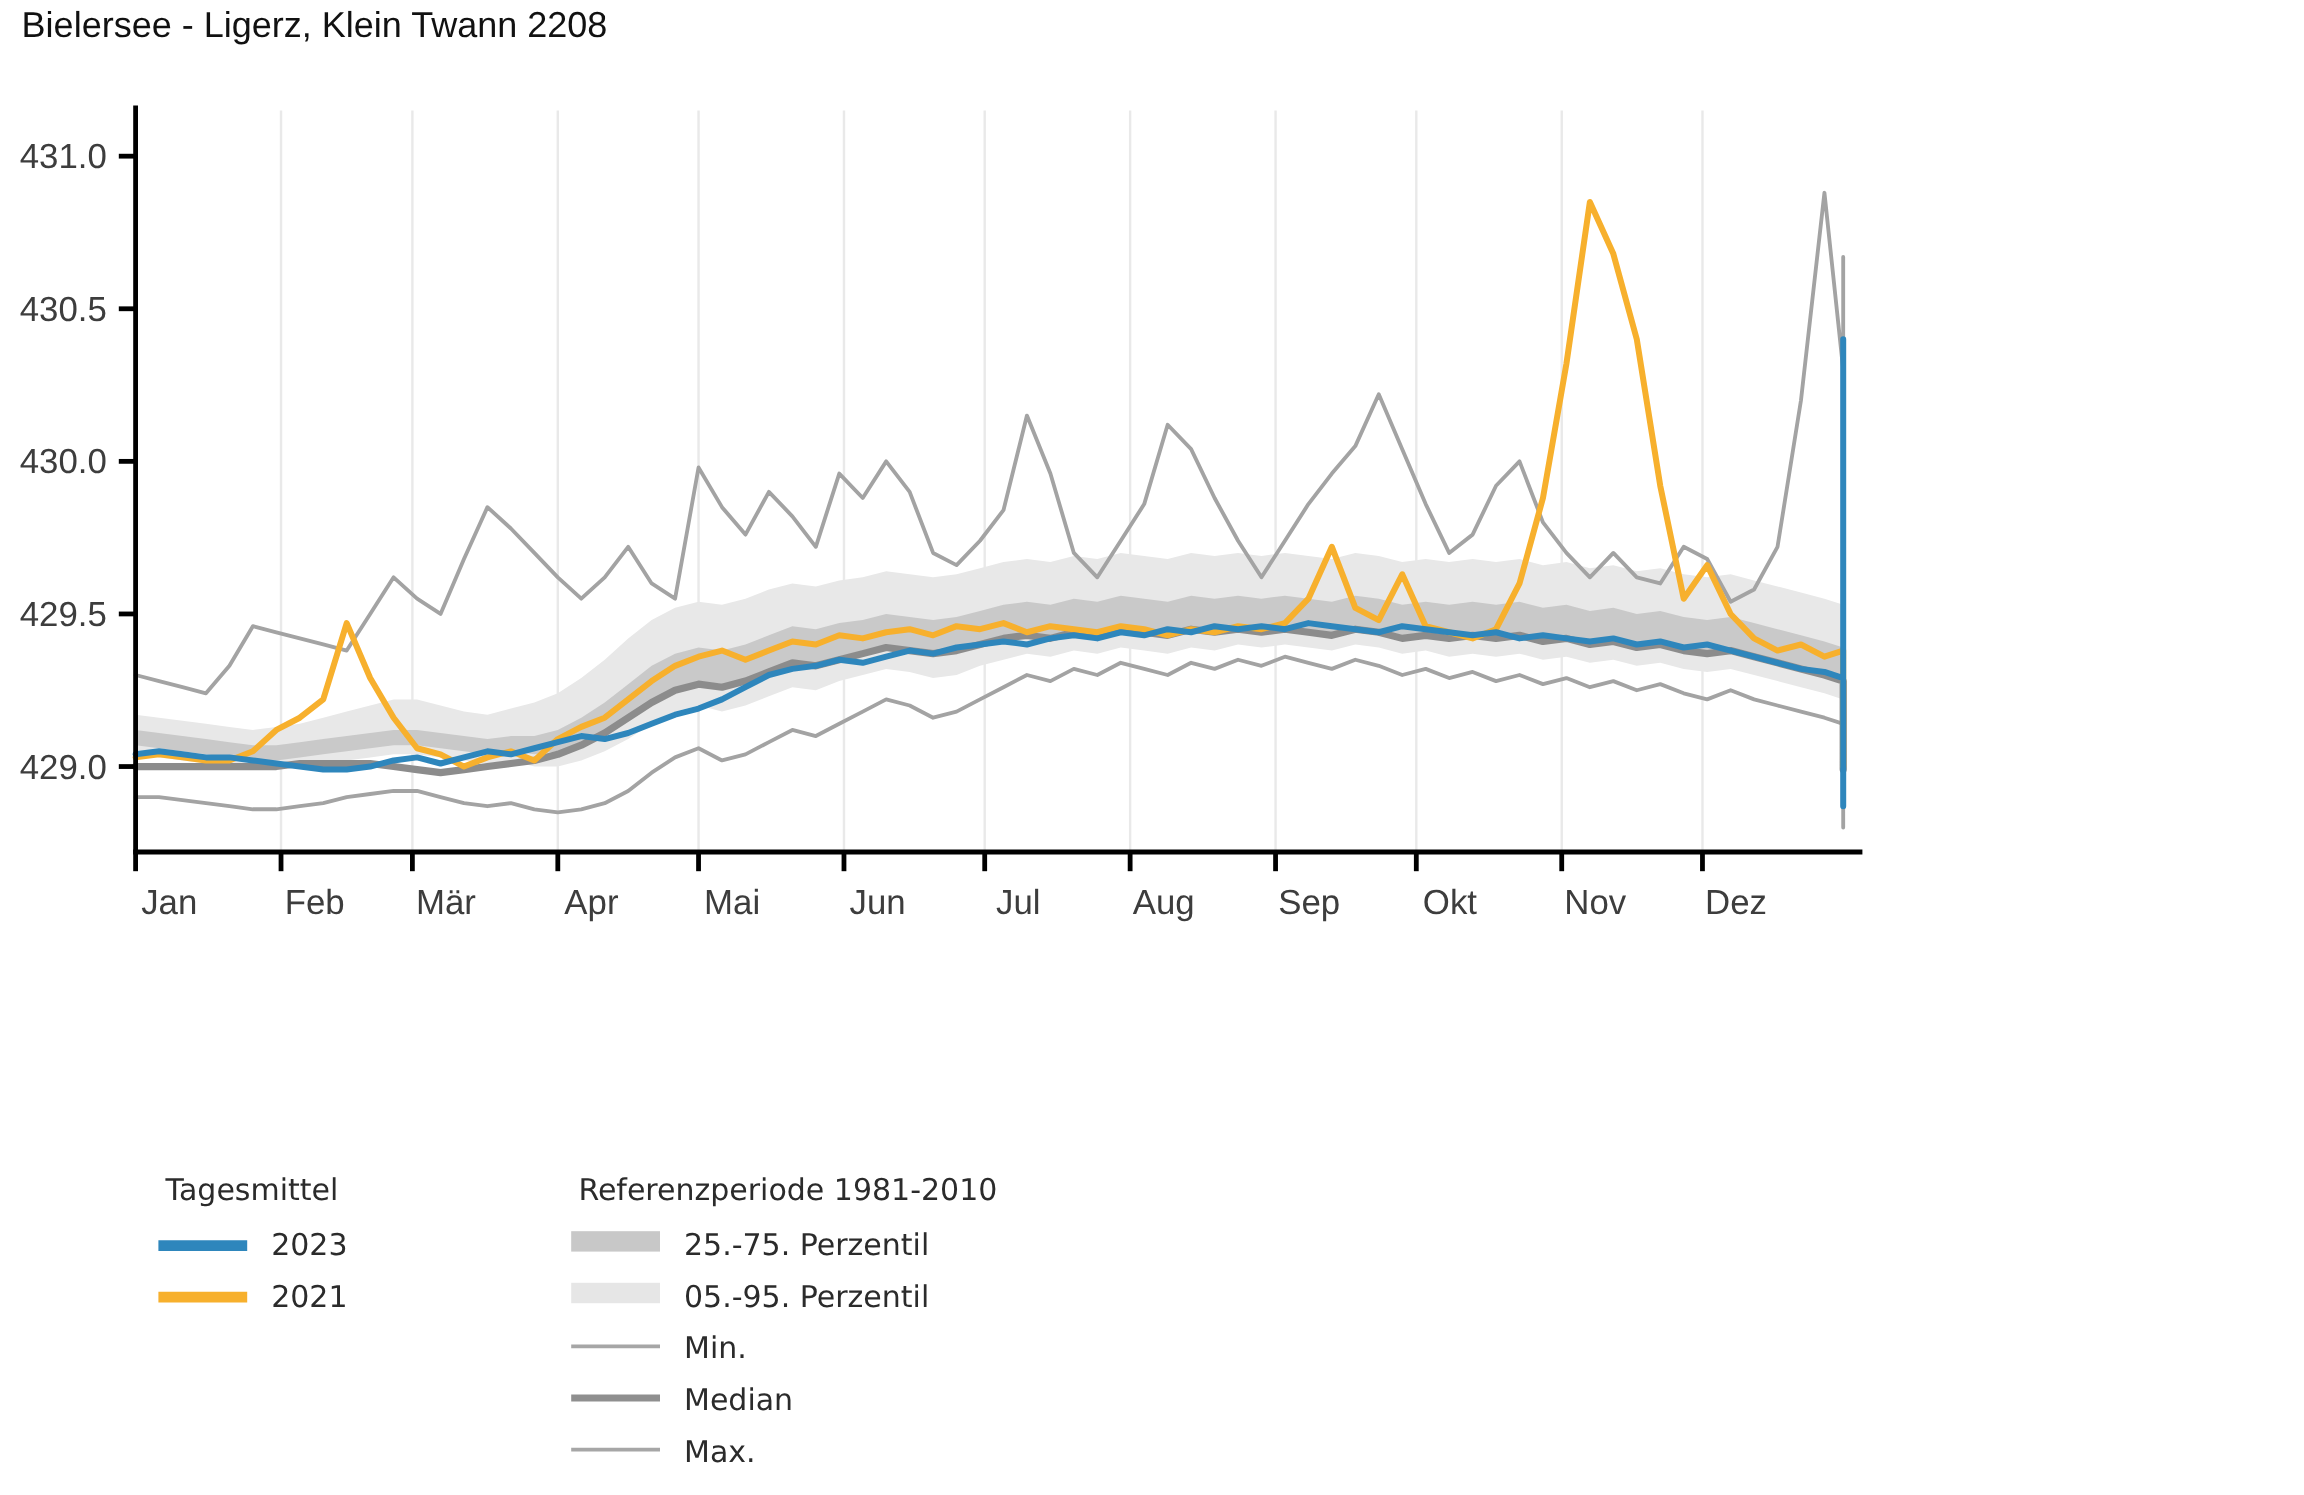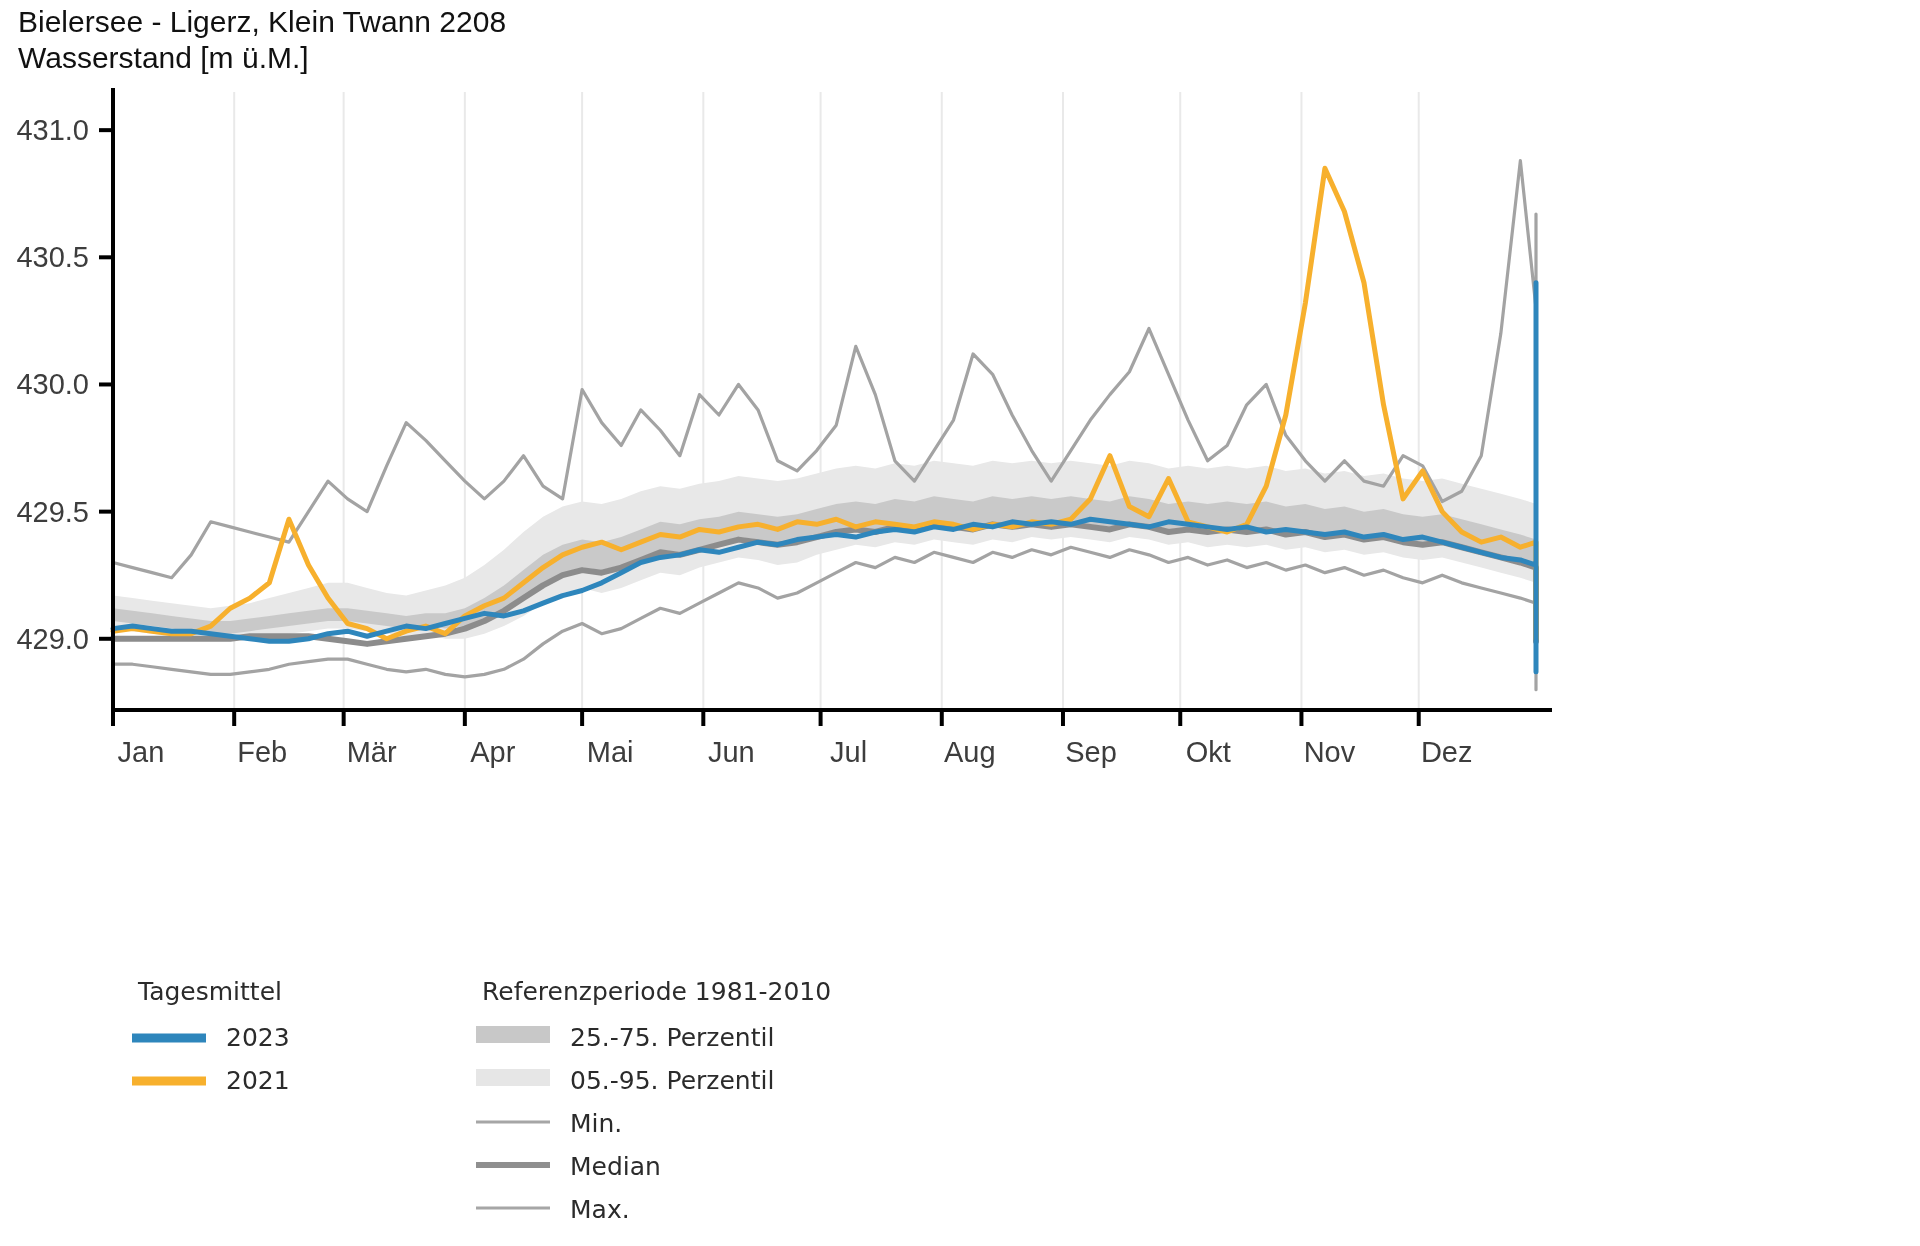--- a/index.html
+++ b/index.html
@@ -1,32 +1,31 @@
 <!DOCTYPE html>
 <html><head>
 <meta charset="utf-8">
 <style>
   html,body{margin:0;padding:0;background:#ffffff;}
   body{width:1920px;height:1246px;font-family:"Liberation Sans",sans-serif;color:#1a1a1a;overflow:hidden;}
-  #root{position:relative;width:1548px;height:1246px;}
+  #root{position:relative;width:1548px;height:1246px;text-align:center;}
   .title-block{position:absolute;left:18px;top:4px;}
   .title-line{font-size:30px;line-height:36px;color:#111;white-space:nowrap;}
   svg{display:block;}
   .axis-label{font-size:29px;fill:#3d3d3d;font-family:"Liberation Sans",sans-serif;}
   .legend-head{font-size:25px;fill:#2b2b2b;font-family:"DejaVu Sans",sans-serif;}
   .legend-item{font-size:25px;fill:#2b2b2b;font-family:"DejaVu Sans",sans-serif;}
 </style>
 </head>
 <body>
 
 <div id="root">
 
   <div class="title-block">
     <div class="title-line">Bielersee - Ligerz, Klein Twann 2208</div>
-    <div class="title-line">Wasserstand [m ü.M.]</div>
   </div>
 
   <svg id="chart" width="1920" height="1246">
     <g id="gridlines">
         <line x1="113" y1="92" x2="113" y2="710" stroke="#e9e9e9" stroke-width="2"></line>
         <line x1="234.18956043956044" y1="92" x2="234.18956043956044" y2="710" stroke="#e9e9e9" stroke-width="2"></line>
         <line x1="343.6510989010989" y1="92" x2="343.6510989010989" y2="710" stroke="#e9e9e9" stroke-width="2"></line>
         <line x1="464.84065934065933" y1="92" x2="464.84065934065933" y2="710" stroke="#e9e9e9" stroke-width="2"></line>
         <line x1="582.1208791208792" y1="92" x2="582.1208791208792" y2="710" stroke="#e9e9e9" stroke-width="2"></line>
         <line x1="703.3104395604396" y1="92" x2="703.3104395604396" y2="710" stroke="#e9e9e9" stroke-width="2"></line>

